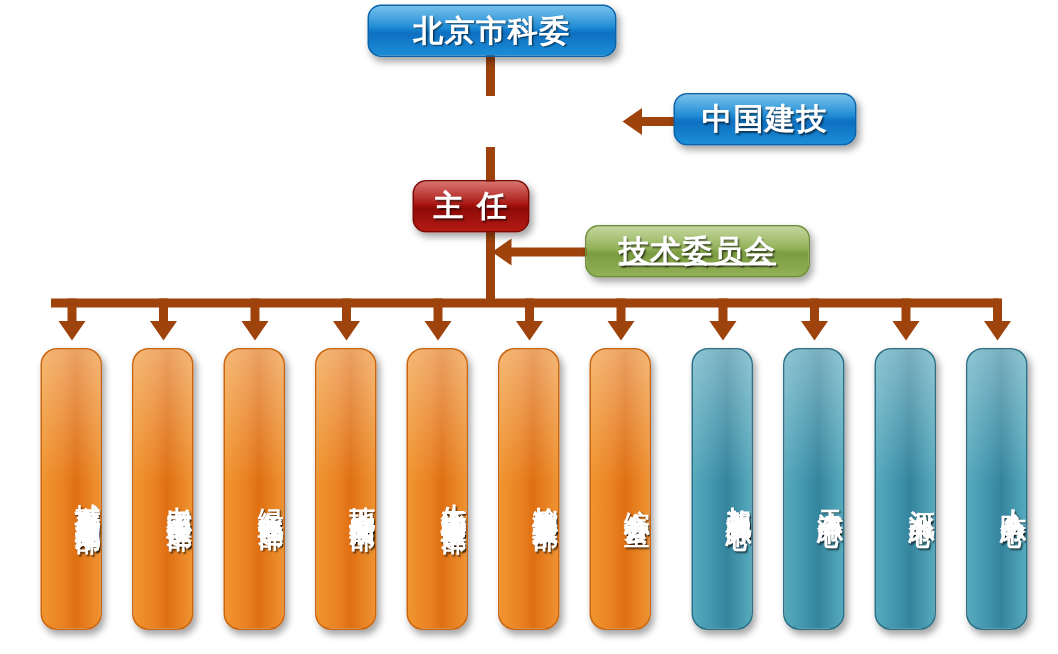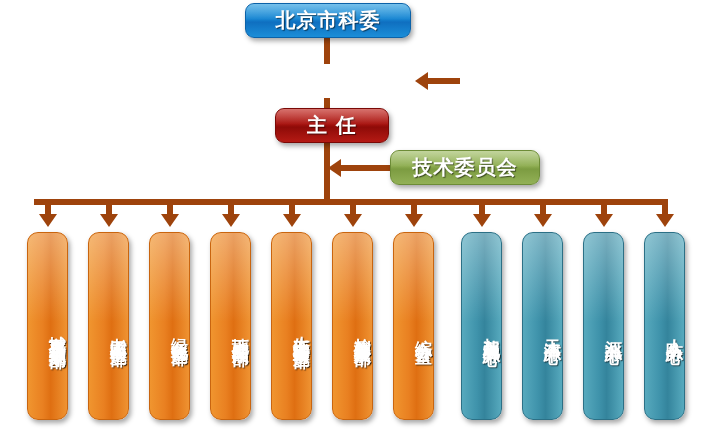--- a/index.html
+++ b/index.html
@@ -104,26 +104,29 @@
   <div class="conn conn-h" style="left:340px;top:165px;width:52px;"></div>
   <div class="arrow-left" style="left:328px;top:159px;"></div>
 
   <div class="conn conn-h" style="left:34px;top:199px;width:632px;"></div>
 
   <div class="node h-node blue" style="left:245px;top:3px;width:166px;height:35px;">
     <span>北京市科委</span>
   </div>
 
 
+  <div class="node h-node blue" style="left:449px;top:62px;width:122px;height:35px;">
+    <span>中国建技</span>
+  </div>
 
-  <div class="node h-node red" style="left:275px;top:108px;width:114px;height:35px;">
+  <div class="node h-node red" style="left:275px;top:120px;width:78px;height:35px;">
     <span>主 任</span>
   </div>
 
-  <div class="node h-node green" style="left:390px;top:150px;width:150px;height:35px;">
+  <div class="node h-node green" style="left:390px;top:150px;width:150px;height:35px;text-decoration:underline;">
     <span>技术委员会</span>
   </div>
 
   <div id="dept-layer">
       <div class="conn conn-v" style="left: 44.5px; top: 199px; height: 15px;"></div>
       <div class="arrow-down" style="left: 38.5px; top: 214px;"></div>
       <div class="node v-node orange" style="left: 27px; top: 232px; width: 41px; height: 188px;">
         <span>城市更新策划规划部</span>
       </div>
       <div class="conn conn-v" style="left: 105.5px; top: 199px; height: 15px;"></div>

